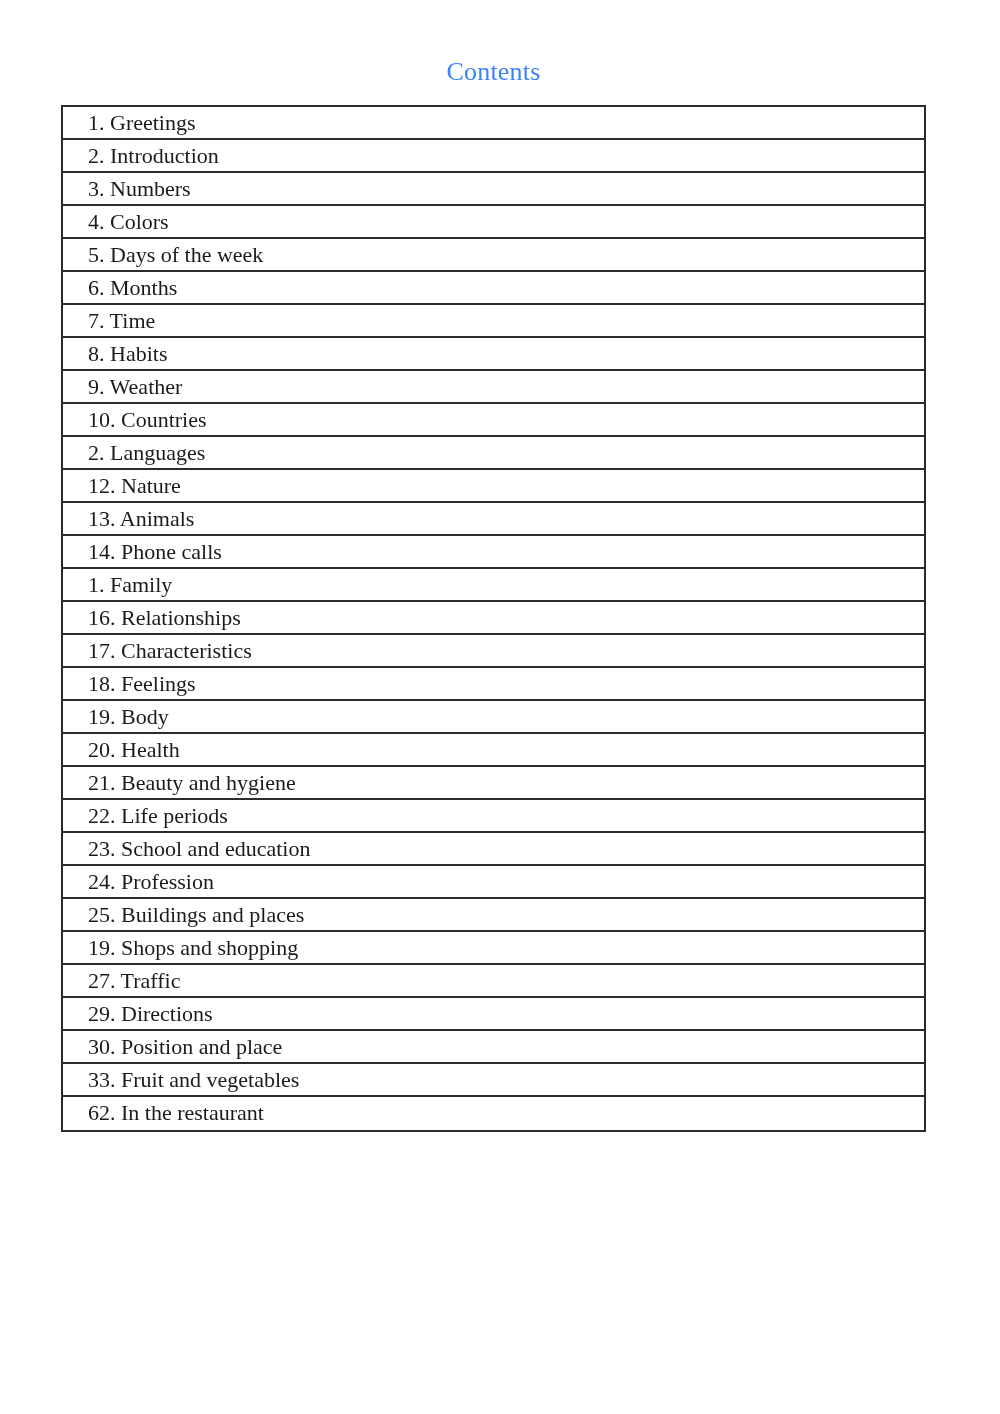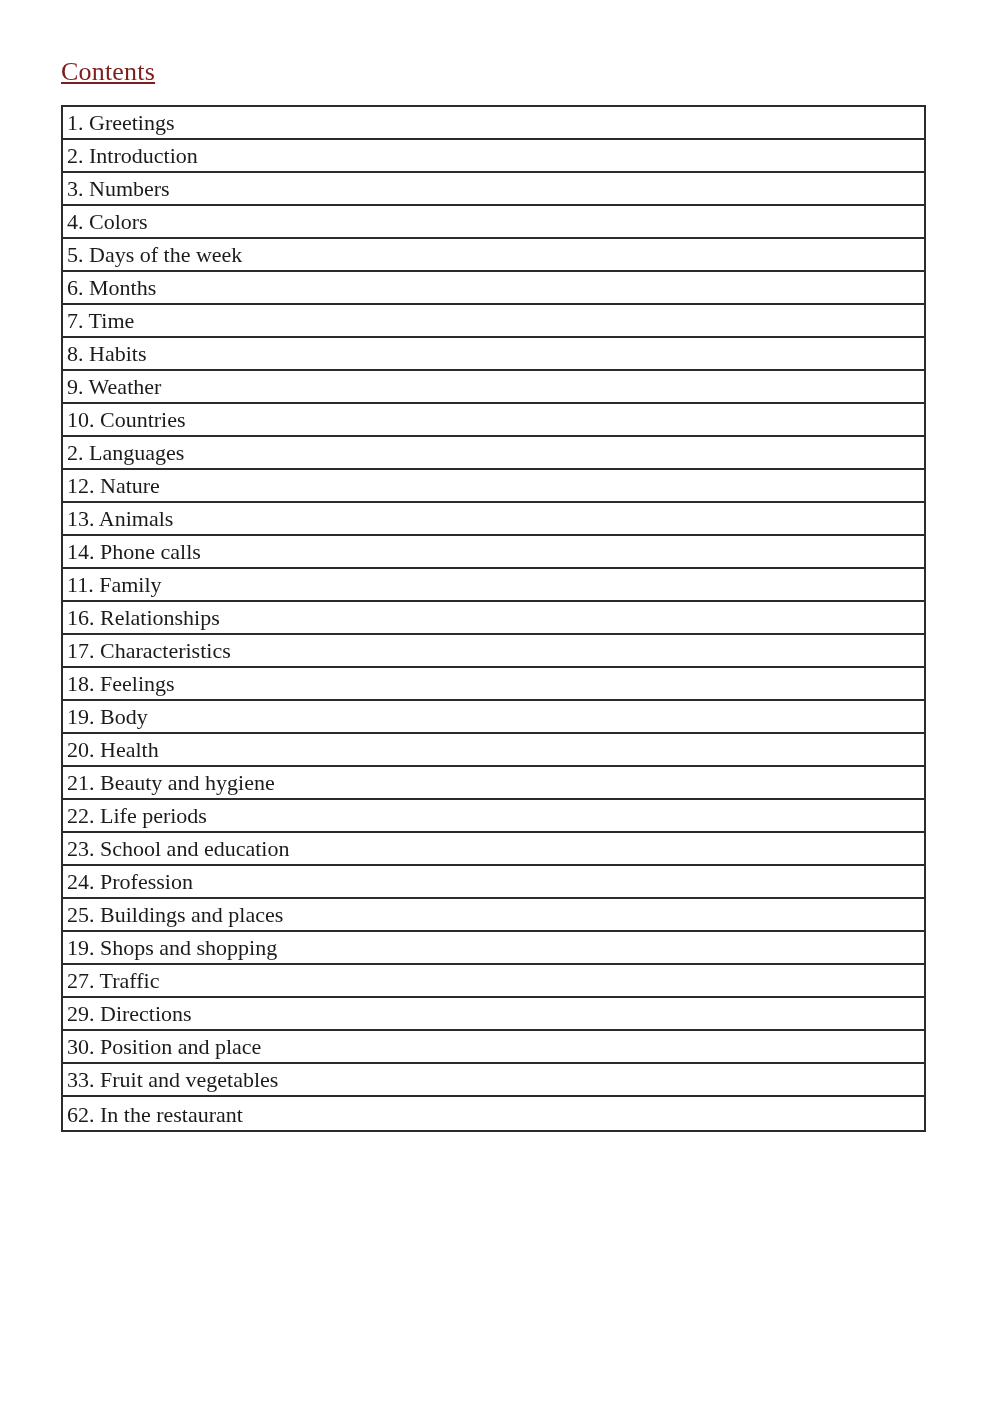--- a/index.html
+++ b/index.html
@@ -13,43 +13,43 @@
     height: 1414px;
     background: #ffffff;
     overflow: hidden;
     font-family: "Liberation Serif", serif;
     color: #1a1a1a;
   }
   .page-title {
     margin-top: 57px;
     margin-left: 61px;
     width: 865px;
+    text-align: center;
     font-size: 26px;
     line-height: 30px;
     font-weight: normal;
-    color: #7f1d1d;
+    color: #3b82f6;
     letter-spacing: 0.2px;
-    text-decoration: underline;
   }
   .toc {
     position: absolute;
     left: 61px;
     top: 105px;
     width: 865px;
     border: 2px solid #2b2b2b;
     box-sizing: border-box;
     background: #ffffff;
   }
   .toc-row {
     height: 33px;
     box-sizing: border-box;
     border-bottom: 2px solid #2b2b2b;
     display: flex;
-    align-items: flex-end;
-    padding-left: 4px;
+    align-items: flex-start;
+    padding-left: 25px;
     overflow: hidden;
   }
   .toc-row:last-child {
     border-bottom: none;
   }
   .toc-entry {
     font-size: 22px;
     line-height: 31px;
     color: #1b1b1b;
     white-space: nowrap;
@@ -99,21 +99,21 @@
       <div class="toc-row">
       <span class="toc-entry">12. Nature</span>
     </div>
       <div class="toc-row">
       <span class="toc-entry">13. Animals</span>
     </div>
       <div class="toc-row">
       <span class="toc-entry">14. Phone calls</span>
     </div>
       <div class="toc-row">
-      <span class="toc-entry">11. Family</span>
+      <span class="toc-entry">1. Family</span>
     </div>
       <div class="toc-row">
       <span class="toc-entry">16. Relationships</span>
     </div>
       <div class="toc-row">
       <span class="toc-entry">17. Characteristics</span>
     </div>
       <div class="toc-row">
       <span class="toc-entry">18. Feelings</span>
     </div>

